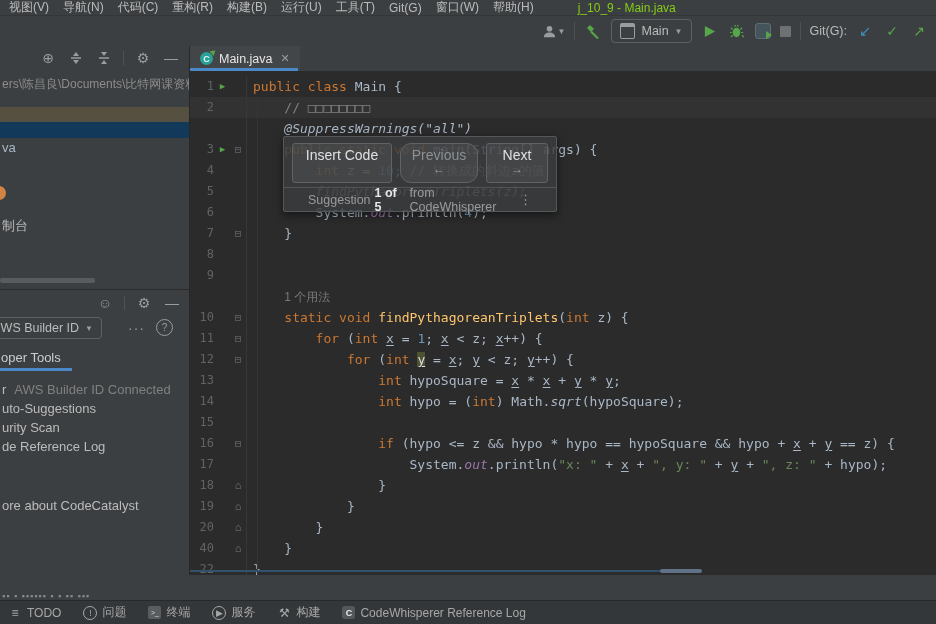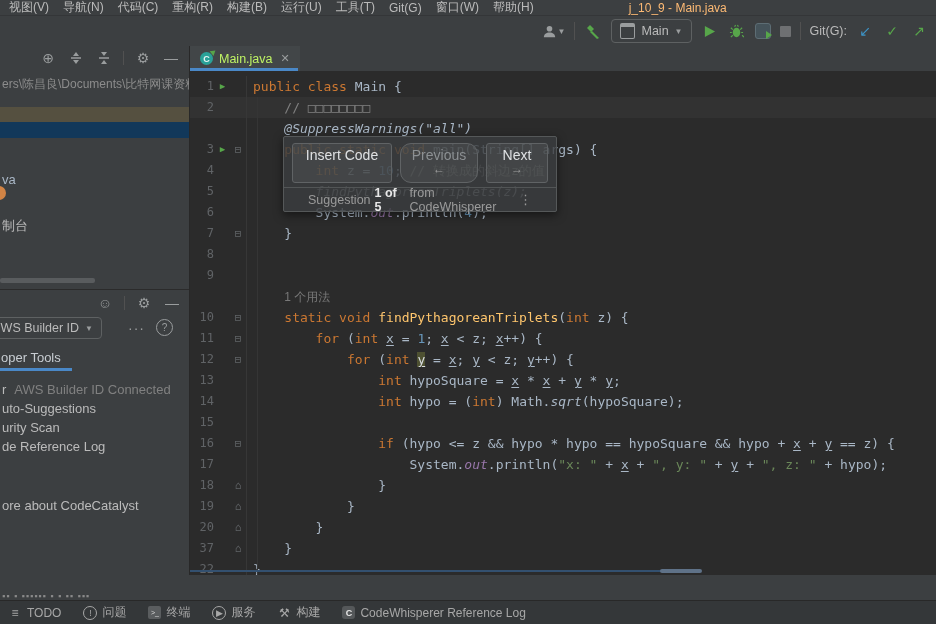--- a/index.html
+++ b/index.html
@@ -3,21 +3,21 @@
 <meta charset="utf-8">
 <style>
   html,body{margin:0;padding:0;background:#202020;}
   #app{position:relative;width:936px;height:624px;overflow:hidden;
        font-family:"Liberation Sans",sans-serif;background:#3c3f41;color:#bbbbbb;
        -webkit-font-smoothing:antialiased;}
   
   #menubar{position:absolute;left:0;top:0;width:936px;height:15px;background:#3c3f41;
            display:flex;align-items:center;font-size:12px;color:#bbbbbb;border-bottom:1px solid #343638;}
   #menubar .menu-item{padding:12px 7px;white-space:nowrap;}
-  #menubar .win-title{color:#fdba74;margin-left:88px;white-space:nowrap;}
+  #menubar .win-title{color:#84cc16;margin-left:37px;white-space:nowrap;}
   
   #toolbar{position:absolute;left:0;top:16px;width:936px;height:30px;background:#3c3f41;
            display:flex;align-items:center;justify-content:flex-end;gap:9px;padding-right:8px;box-sizing:border-box;}
   .tb-sliver{position:absolute;left:0;top:26px;width:3px;height:10px;background:#57a64a;}
   .tb-sep{width:1px;height:18px;background:#515151;}
   .ico{display:inline-flex;align-items:center;justify-content:center;width:18px;height:18px;font-size:14px;line-height:1;}
   .green{color:#57a64a;} .blue{color:#3d94c7;}
   .user-wrap{display:flex;align-items:center;gap:1px;color:#9a9d9e;}
   .caret-dn{font-size:8px;color:#9a9d9e;}
   .run-combo{display:flex;align-items:center;gap:6px;border:1px solid #5e6162;border-radius:4px;
@@ -33,28 +33,28 @@
               display:flex;align-items:center;justify-content:flex-end;gap:10px;padding-right:10px;box-sizing:border-box;color:#9a9d9e;}
   #leftheader .ph-sep{width:1px;height:14px;background:#515151;}
   #tabbar{position:absolute;left:190px;top:46px;width:746px;height:25px;background:#3c3f41;border-bottom:1px solid #323232;}
   .tab{position:absolute;left:0;top:0;height:25px;background:#424648;display:flex;align-items:center;gap:6px;
        padding:0 10px;box-sizing:border-box;}
   .tab-underline{position:absolute;left:0;top:22px;height:3px;width:108px;background:#4a88c7;}
   .cls-ico{position:relative;width:13px;height:13px;border-radius:50%;background:#2aa198;color:#e8f5f4;
            font-size:9px;font-weight:bold;display:flex;align-items:center;justify-content:center;}
   .cls-ico:after{content:"";position:absolute;right:-3px;top:-3px;width:0;height:0;
                  border-left:5px solid #57a64a;border-top:3px solid transparent;border-bottom:3px solid transparent;transform:rotate(-40deg);}
-  .tab-label{color:#bef264;font-size:12.5px;}
+  .tab-label{color:#e5e5e5;font-size:12.5px;}
   .tab-close{color:#9a9d9e;font-size:11px;margin-left:2px;}
   
   #projpanel{position:absolute;left:0;top:70px;width:189px;height:219px;background:#3c3f41;overflow:hidden;}
   .proj-path{position:absolute;left:2px;top:6px;font-size:12px;color:#8c8c8c;white-space:nowrap;}
   .row-khaki{position:absolute;left:0;top:37px;width:189px;height:15px;background:#555040;}
   .row-navy{position:absolute;left:0;top:52px;width:189px;height:16px;background:#12385a;}
-  .trunc-file{position:absolute;left:2px;top:102px;font-size:13px;color:#a9b7c6;text-align:center;}
+  .trunc-file{position:absolute;left:2px;top:70px;font-size:13px;color:#a9b7c6;text-align:center;}
   .orange-arc{position:absolute;left:-8px;top:116px;width:14px;height:14px;border-radius:50%;background:#d28445;}
   .trunc-console{position:absolute;left:2px;top:147px;font-size:13px;color:#bbbbbb;}
   .hscroll{position:absolute;left:0;top:208px;width:95px;height:5px;background:#595c5e;border-radius:2px;}
   #vsplit{position:absolute;left:189px;top:46px;width:1px;height:529px;background:#282828;}
   
   #awspanel{position:absolute;left:0;top:289px;width:189px;height:286px;background:#3c3f41;border-top:1px solid #2b2b2b;overflow:hidden;}
   .aws-header{position:absolute;right:8px;top:4px;display:flex;align-items:center;gap:10px;color:#9a9d9e;}
   .aws-hsep{width:1px;height:14px;background:#515151;}
   .aws-combo{position:absolute;left:-14px;top:27px;width:116px;height:22px;border:1px solid #5e6162;border-radius:4px;
              display:flex;align-items:center;justify-content:flex-end;gap:6px;padding-right:8px;box-sizing:border-box;font-size:12.5px;color:#bbbbbb;}
@@ -252,21 +252,21 @@
         <div class="code-row"><span class="gut"><span class="g-num">11</span><span class="g-run"></span><span class="g-fold">⊟</span></span><span class="code-text"><span class="tk-kw">        for</span><span class="tk-pl"> (</span><span class="tk-kw">int</span><span class="tk-pl"> </span><span class="tk-var">x</span><span class="tk-pl"> = </span><span class="tk-num">1</span><span class="tk-pl">; </span><span class="tk-var">x</span><span class="tk-pl"> &lt; z; </span><span class="tk-var">x</span><span class="tk-pl">++) {</span></span></div>
         <div class="code-row"><span class="gut"><span class="g-num">12</span><span class="g-run"></span><span class="g-fold">⊟</span></span><span class="code-text"><span class="tk-kw">            for</span><span class="tk-pl"> (</span><span class="tk-kw">int</span><span class="tk-pl"> </span><span class="tk-varhl">y</span><span class="tk-pl"> = </span><span class="tk-var">x</span><span class="tk-pl">; </span><span class="tk-var">y</span><span class="tk-pl"> &lt; z; </span><span class="tk-var">y</span><span class="tk-pl">++) {</span></span></div>
         <div class="code-row"><span class="gut"><span class="g-num">13</span><span class="g-run"></span><span class="g-fold"></span></span><span class="code-text"><span class="tk-kw">                int</span><span class="tk-pl"> hypoSquare = </span><span class="tk-var">x</span><span class="tk-pl"> * </span><span class="tk-var">x</span><span class="tk-pl"> + </span><span class="tk-var">y</span><span class="tk-pl"> * </span><span class="tk-var">y</span><span class="tk-pl">;</span></span></div>
         <div class="code-row"><span class="gut"><span class="g-num">14</span><span class="g-run"></span><span class="g-fold"></span></span><span class="code-text"><span class="tk-kw">                int</span><span class="tk-pl"> hypo = (</span><span class="tk-kw">int</span><span class="tk-pl">) Math.</span><span class="tk-ital">sqrt</span><span class="tk-pl">(hypoSquare);</span></span></div>
         <div class="code-row"><span class="gut"><span class="g-num">15</span><span class="g-run"></span><span class="g-fold"></span></span><span class="code-text">&nbsp;</span></div>
         <div class="code-row"><span class="gut"><span class="g-num">16</span><span class="g-run"></span><span class="g-fold">⊟</span></span><span class="code-text"><span class="tk-kw">                if</span><span class="tk-pl"> (hypo &lt;= z &amp;&amp; hypo * hypo == hypoSquare &amp;&amp; hypo + </span><span class="tk-var">x</span><span class="tk-pl"> + </span><span class="tk-var">y</span><span class="tk-pl"> == z) {</span></span></div>
         <div class="code-row"><span class="gut"><span class="g-num">17</span><span class="g-run"></span><span class="g-fold"></span></span><span class="code-text"><span class="tk-pl">                    System.</span><span class="tk-fld">out</span><span class="tk-pl">.println(</span><span class="tk-str">"x: "</span><span class="tk-pl"> + </span><span class="tk-var">x</span><span class="tk-pl"> + </span><span class="tk-str">", y: "</span><span class="tk-pl"> + </span><span class="tk-var">y</span><span class="tk-pl"> + </span><span class="tk-str">", z: "</span><span class="tk-pl"> + hypo);</span></span></div>
         <div class="code-row"><span class="gut"><span class="g-num">18</span><span class="g-run"></span><span class="g-fold">⌂</span></span><span class="code-text"><span class="tk-pl">                }</span></span></div>
         <div class="code-row"><span class="gut"><span class="g-num">19</span><span class="g-run"></span><span class="g-fold">⌂</span></span><span class="code-text"><span class="tk-pl">            }</span></span></div>
         <div class="code-row"><span class="gut"><span class="g-num">20</span><span class="g-run"></span><span class="g-fold">⌂</span></span><span class="code-text"><span class="tk-pl">        }</span></span></div>
-        <div class="code-row"><span class="gut"><span class="g-num">37</span><span class="g-run"></span><span class="g-fold">⌂</span></span><span class="code-text"><span class="tk-pl">    }</span></span></div>
+        <div class="code-row"><span class="gut"><span class="g-num">40</span><span class="g-run"></span><span class="g-fold">⌂</span></span><span class="code-text"><span class="tk-pl">    }</span></span></div>
         <div class="code-row"><span class="gut"><span class="g-num">22</span><span class="g-run"></span><span class="g-fold"></span></span><span class="code-text"><span class="tk-pl">}</span></span></div>
       </div>
     <div class="indent-guide" style="left:67px;top:26px;height:478px;background:#353535"></div>
     <div class="editor-hline"></div>
     <div class="editor-hthumb"></div>
   </div>
 
   <div id="cwpopup">
     <div class="cw-btns">
       <div class="cw-btn cw-insert">

